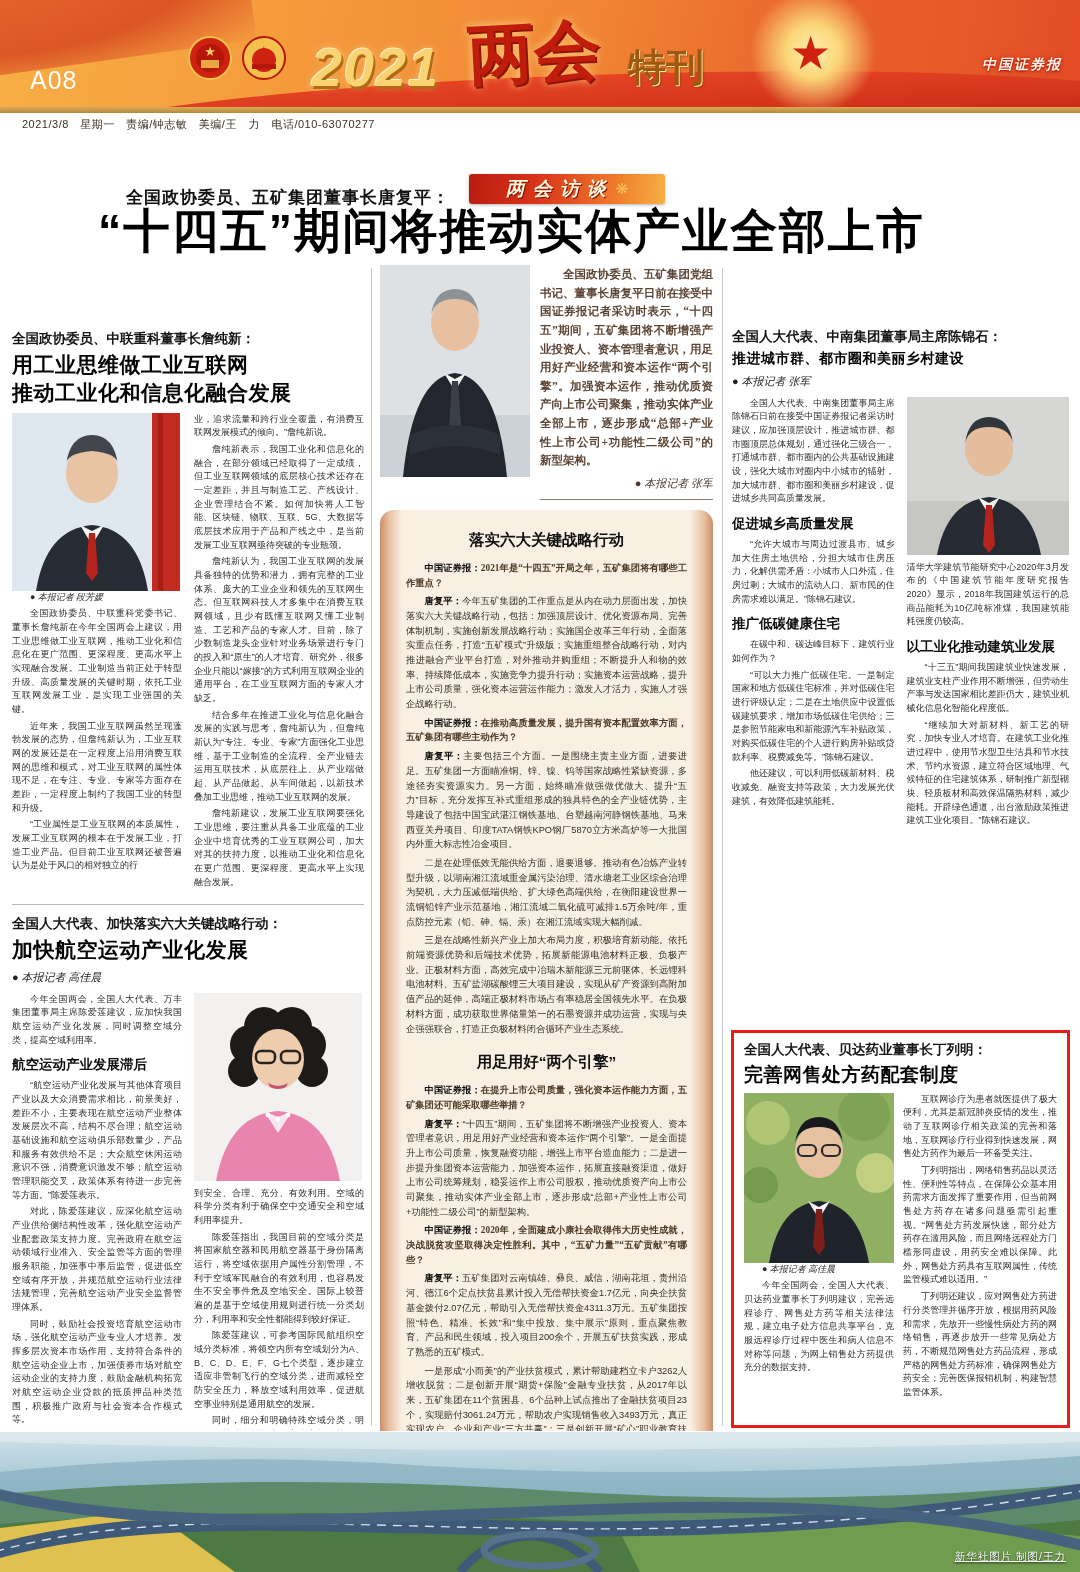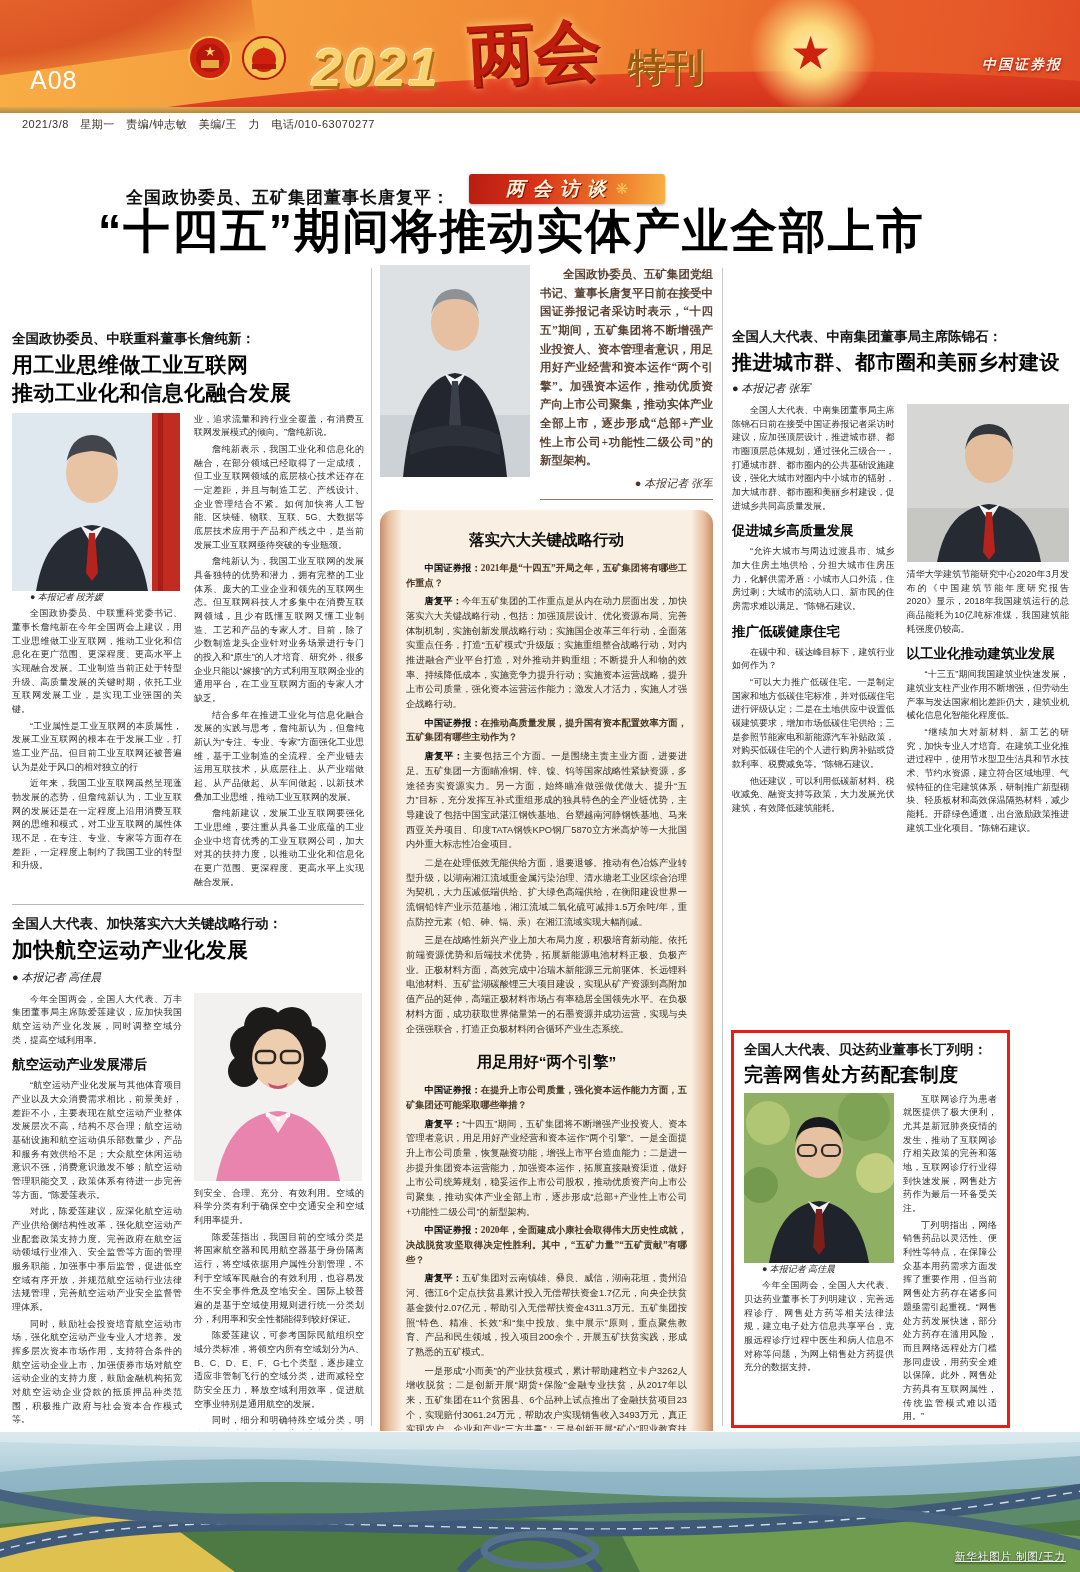--- a/index.html
+++ b/index.html
@@ -65,21 +65,21 @@
   .scroll{margin-top:10px;border-radius:14px;padding:12px 26px 14px;box-sizing:border-box;min-height:940px;
         background:linear-gradient(90deg,#c98e69 0,#e8c0a0 9px,#f9efe2 22px,#f9efe2 calc(100% - 22px),#e8c0a0 calc(100% - 9px),#c98e69 100%);}
   .sec-title{text-align:center;font-size:15.5px;font-weight:900;color:#111;margin:8px 0 10px;}
   .sec-title.mt{margin-top:16px;}
   .scroll p{font-size:9.3px;line-height:1.58;text-align:justify;margin:0 0 4px;text-indent:2em;color:#33302c;}
   .scroll p.q{font-family:"Liberation Serif",serif;color:#4c3a26;font-weight:600;}
   .scroll b.spk{font-family:"Liberation Sans",sans-serif;color:#0c0c0c;font-style:normal;}
   
   .col-right{position:absolute;left:732px;top:328px;width:337px;height:700px;overflow:hidden;}
   
-  .redbox{position:absolute;left:731px;top:1030px;width:279px;height:398px;box-sizing:border-box;
+  .redbox{position:absolute;left:731px;top:1030px;width:339px;height:398px;box-sizing:border-box;
         border:3px solid #e81d15;background:#fff;padding:8px 10px;overflow:hidden;}
   .redbox .hl{font-size:19px;}
   .rb-row{display:flex;gap:9px;}
   .rb-left{width:150px;flex-shrink:0;}
   .rb-right{flex:1;min-width:0;}
   
   .bottom-photo{position:absolute;left:0;top:1432px;width:1080px;height:140px;overflow:hidden;}
   .caption{position:absolute;right:14px;bottom:8px;font-size:10.5px;color:#fff;letter-spacing:1px;
         text-shadow:0 1px 2px rgba(0,0,0,.8);text-decoration:underline;}
 </style>
@@ -140,22 +140,22 @@
             <rect x="140" width="28" height="178" fill="#c22c20"></rect>
             <rect x="146" width="5" height="178" fill="#a81e14"></rect>
             <ellipse cx="80" cy="60" rx="26" ry="30" fill="#e9c4a4"></ellipse>
             <path d="M54 52 Q58 22 80 22 Q102 22 106 52 Q106 40 80 38 Q54 40 54 52 Z" fill="#42464c"></path>
             <path d="M24 178 Q34 116 80 112 Q126 116 136 178 Z" fill="#262b34"></path>
             <path d="M68 112 L80 132 L92 112 L80 118 Z" fill="#f4f4f4"></path>
             <path d="M77 120 L83 120 L86 160 L80 168 L74 160 Z" fill="#b5231d"></path>
           </svg>
           <p class="byline">● 本报记者 段芳媛</p>
           <p>全国政协委员、中联重科党委书记、董事长詹纯新在今年全国两会上建议，用工业思维做工业互联网，推动工业化和信息化在更广范围、更深程度、更高水平上实现融合发展。工业制造当前正处于转型升级、高质量发展的关键时期，依托工业互联网发展工业，是实现工业强国的关键。</p>
+          <p>近年来，我国工业互联网虽然呈现蓬勃发展的态势，但詹纯新认为，工业互联网的发展还是在一定程度上沿用消费互联网的思维和模式，对工业互联网的属性体现不足，在专注、专业、专家等方面存在差距，一定程度上制约了我国工业的转型和升级。</p>
           <p>“工业属性是工业互联网的本质属性，发展工业互联网的根本在于发展工业，打造工业产品。但目前工业互联网还被普遍认为是处于风口的相对独立的行</p>
-          <p>近年来，我国工业互联网虽然呈现蓬勃发展的态势，但詹纯新认为，工业互联网的发展还是在一定程度上沿用消费互联网的思维和模式，对工业互联网的属性体现不足，在专注、专业、专家等方面存在差距，一定程度上制约了我国工业的转型和升级。</p>
         </div>
         <div>
           <p class="cont">业，追求流量和跨行业全覆盖，有消费互联网发展模式的倾向。”詹纯新说。</p>
           <p>詹纯新表示，我国工业化和信息化的融合，在部分领域已经取得了一定成绩，但工业互联网领域的底层核心技术还存在一定差距，并且与制造工艺、产线设计、企业管理结合不紧。如何加快将人工智能、区块链、物联、互联、5G、大数据等底层技术应用于产品和产线之中，是当前发展工业互联网亟待突破的专业瓶颈。</p>
           <p>詹纯新认为，我国工业互联网的发展具备独特的优势和潜力，拥有完整的工业体系、庞大的工业企业和领先的互联网生态。但互联网科技人才多集中在消费互联网领域，且少有既懂互联网又懂工业制造、工艺和产品的专家人才。目前，除了少数制造龙头企业针对业务场景进行专门的投入和“原生”的人才培育、研究外，很多企业只能以“嫁接”的方式利用互联网企业的通用平台，在工业互联网方面的专家人才缺乏。</p>
           <p>结合多年在推进工业化与信息化融合发展的实践与思考，詹纯新认为，但詹纯新认为“专注、专业、专家”方面强化工业思维，基于工业制造的全流程、全产业链去运用互联技术，从底层往上、从产业端做起、从产品做起、从车间做起，以新技术叠加工业思维，推动工业互联网的发展。</p>
           <p>詹纯新建议，发展工业互联网要强化工业思维，要注重从具备工业底蕴的工业企业中培育优秀的工业互联网公司，加大对其的扶持力度，以推动工业化和信息化在更广范围、更深程度、更高水平上实现融合发展。</p>
         </div>
       </div>
     </div>
@@ -236,21 +236,21 @@
       <p><b class="spk">唐复平：</b><span>“十四五”期间，五矿集团将不断增强产业投资人、资本管理者意识，用足用好产业经营和资本运作“两个引擎”。一是全面提升上市公司质量，恢复融资功能，增强上市平台造血能力；二是进一步提升集团资本运营能力，加强资本运作，拓展直接融资渠道，做好上市公司统筹规划，稳妥运作上市公司股权，推动优质资产向上市公司聚集，推动实体产业全部上市，逐步形成“总部+产业性上市公司+功能性二级公司”的新型架构。</span></p>
       <p class="q"><b class="spk">中国证券报：</b><span>2020年，全面建成小康社会取得伟大历史性成就，决战脱贫攻坚取得决定性胜利。其中，“五矿力量”“五矿贡献”有哪些？</span></p>
       <p><b class="spk">唐复平：</b><span>五矿集团对云南镇雄、彝良、威信，湖南花垣，贵州沿河、德江6个定点扶贫县累计投入无偿帮扶资金1.7亿元，向央企扶贫基金拨付2.07亿元，帮助引入无偿帮扶资金4311.3万元。五矿集团按照“特色、精准、长效”和“集中投放、集中展示”原则，重点聚焦教育、产品和民生领域，投入项目200余个，开展五矿扶贫实践，形成了熟悉的五矿模式。</span></p>
       <p>一是形成“小而美”的产业扶贫模式，累计帮助建档立卡户3262人增收脱贫；二是创新开展“期货+保险”金融专业扶贫，从2017年以来，五矿集团在11个贫困县、6个品种上试点推出了金融扶贫项目23个，实现赔付3061.24万元，帮助农户实现销售收入3493万元，真正实现农户、企业和产业“三方共赢”；三是创新开展“矿心”职业教育扶贫计划，依托内部优质职业教育资源，在攀枝花技师学院面向优秀贫困学子免费提供三年职业教育、提供生活补助并介绍就业岗位，两届“矿心”班共计为100余名贫困学子提供免费3年的就学机会，在贫困地区学校和家庭中树立了良好口碑。</p>
     </div>
   </div>
 
   <div class="col-right">
     <div>
       <p class="kicker">全国人大代表、中南集团董事局主席陈锦石：</p>
-      <h2 class="hl" style="font-size:20px;">推进城市群、都市圈和美丽乡村建设</h2>
+      <h2 class="hl" style="font-size:14px;">推进城市群、都市圈和美丽乡村建设</h2>
       <p class="byline">● 本报记者 张军</p>
       <div class="cols body">
         <div>
           <p>全国人大代表、中南集团董事局主席陈锦石日前在接受中国证券报记者采访时建议，应加强顶层设计，推进城市群、都市圈顶层总体规划，通过强化三级合一，打通城市群、都市圈内的公共基础设施建设，强化大城市对圈内中小城市的辐射，加大城市群、都市圈和美丽乡村建设，促进城乡共同高质量发展。</p>
           <h4 class="sub">促进城乡高质量发展</h4>
           <p>“允许大城市与周边过渡县市、城乡加大住房土地供给，分担大城市住房压力，化解供需矛盾：小城市人口外流，住房过剩；大城市的流动人口、新市民的住房需求难以满足。”陈锦石建议。</p>
           <h4 class="sub">推广低碳健康住宅</h4>
           <p>在碳中和、碳达峰目标下，建筑行业如何作为？</p>
           <p>“可以大力推广低碳住宅。一是制定国家和地方低碳住宅标准，并对低碳住宅进行评级认定；二是在土地供应中设置低碳建筑要求，增加市场低碳住宅供给；三是参照节能家电和新能源汽车补贴政策，对购买低碳住宅的个人进行购房补贴或贷款利率、税费减免等。”陈锦石建议。</p>
           <p>他还建议，可以利用低碳新材料、税收减免、融资支持等政策，大力发展光伏建筑，有效降低建筑能耗。</p>

